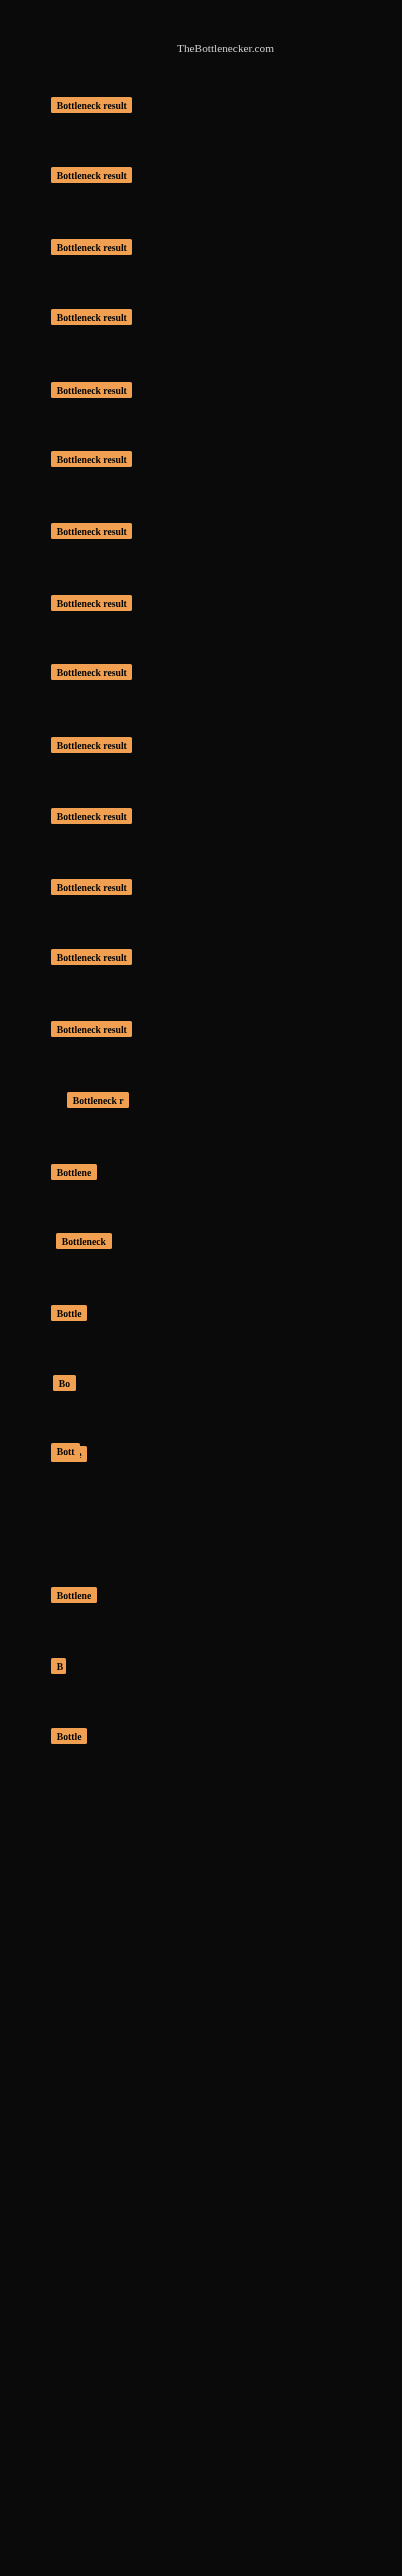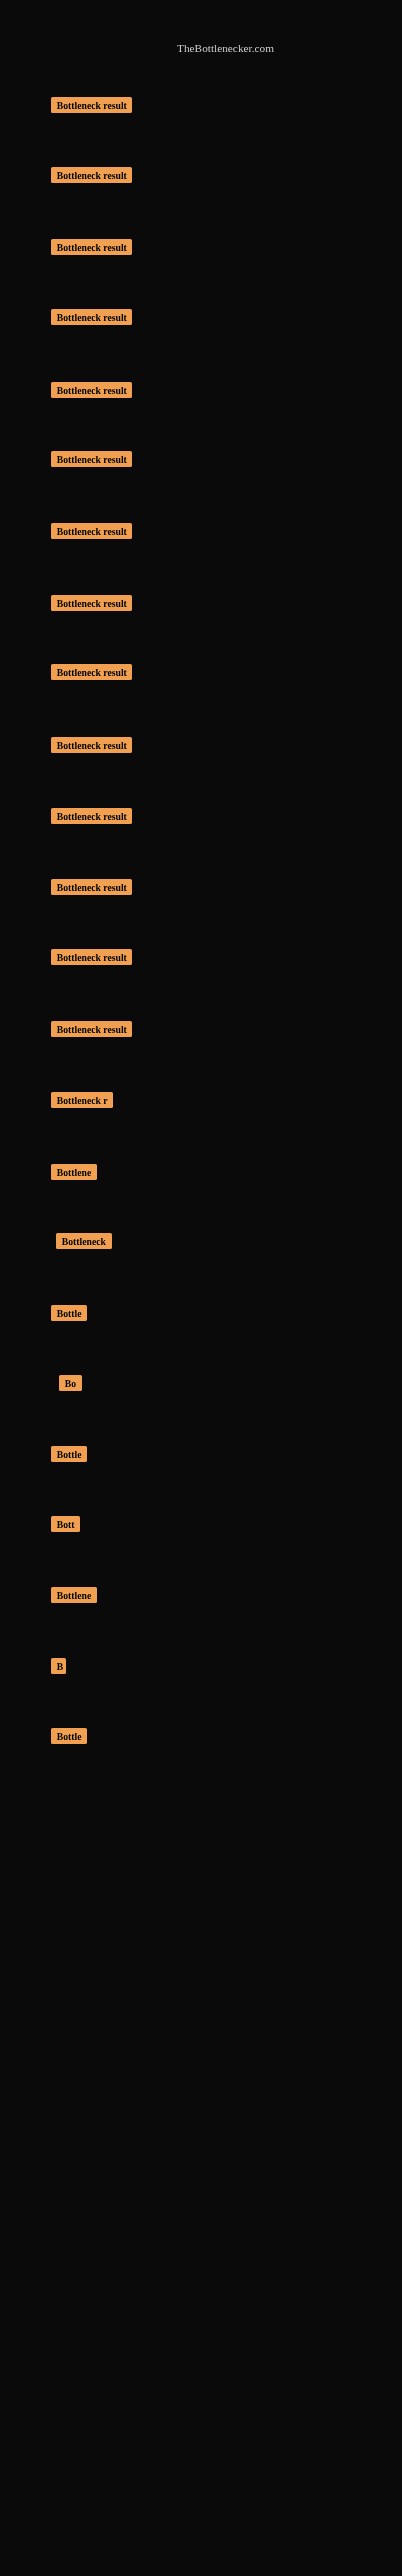--- a/index.html
+++ b/index.html
@@ -52,24 +52,24 @@
     <div style="position: absolute; top: 331px; left: 0px; padding: 3.2px;"><span class="bottleneck-badge" style="max-width: 97px;">Bottleneck result</span></div>
     <div style="position: absolute; top: 400px; left: 0px; padding: 3.2px;"><span class="bottleneck-badge" style="max-width: 97px;">Bottleneck result</span></div>
     <div style="position: absolute; top: 472px; left: 0px; padding: 3.2px;"><span class="bottleneck-badge" style="max-width: 97px;">Bottleneck result</span></div>
     <div style="position: absolute; top: 544px; left: 0px; padding: 3.2px;"><span class="bottleneck-badge" style="max-width: 97px;">Bottleneck result</span></div>
     <div style="position: absolute; top: 613px; left: 0px; padding: 3.2px;"><span class="bottleneck-badge" style="max-width: 97px;">Bottleneck result</span></div>
     <div style="position: absolute; top: 686px; left: 0px; padding: 3.2px;"><span class="bottleneck-badge" style="max-width: 97px;">Bottleneck result</span></div>
     <div style="position: absolute; top: 757px; left: 0px; padding: 3.2px;"><span class="bottleneck-badge" style="max-width: 97px;">Bottleneck result</span></div>
     <div style="position: absolute; top: 828px; left: 0px; padding: 3.2px;"><span class="bottleneck-badge" style="max-width: 89px;">Bottleneck result</span></div>
     <div style="position: absolute; top: 898px; left: 0px; padding: 3.2px;"><span class="bottleneck-badge" style="max-width: 97px;">Bottleneck result</span></div>
     <div style="position: absolute; top: 970px; left: 0px; padding: 3.2px;"><span class="bottleneck-badge" style="max-width: 89px;">Bottleneck result</span></div>
-    <div style="position: absolute; top: 1041px; left: 0px; padding: 3.2px;"><span class="bottleneck-badge" style="max-width: 68px;">Bottleneck r</span></div>
+    <div style="position: absolute; top: 1041px; left: 16px; padding: 3.2px;"><span class="bottleneck-badge" style="max-width: 68px;">Bottleneck r</span></div>
     <div style="position: absolute; top: 1113px; left: 0px; padding: 3.2px;"><span class="bottleneck-badge" style="max-width: 55px;">Bottlene</span></div>
     <div style="position: absolute; top: 1182px; left: 5px; padding: 3.2px;"><span class="bottleneck-badge" style="max-width: 60px;">Bottleneck</span></div>
     <div style="position: absolute; top: 1254px; left: 0px; padding: 3.2px;"><span class="bottleneck-badge" style="max-width: 42px;">Bottle</span></div>
-    <div style="position: absolute; top: 1324px; left: 8px; padding: 3.2px;"><span class="bottleneck-badge" style="max-width: 22.5px;">Bo</span></div>
+    <div style="position: absolute; top: 1324px; left: 2px; padding: 3.2px;"><span class="bottleneck-badge" style="max-width: 22.5px;">Bo</span></div>
     <div style="position: absolute; top: 1395px; left: 0px; padding: 3.2px;"><span class="bottleneck-badge" style="max-width: 42px;">Bottle</span></div>
-    <div style="position: absolute; top: 1465px; left: 0px; padding: 3.2px;"><span class="bottleneck-badge" style="max-width: 31px;">Bott</span></div>
+    <div style="position: absolute; top: 1392px; left: 0px; padding: 3.2px;"><span class="bottleneck-badge" style="max-width: 31px;">Bott</span></div>
     <div style="position: absolute; top: 1536px; left: 0px; padding: 3.2px;"><span class="bottleneck-badge" style="max-width: 55px;">Bottlene</span></div>
     <div style="position: absolute; top: 1607px; left: 0px; padding: 3.2px;"><span class="bottleneck-badge" style="max-width: 14.5px;">B</span></div>
     <div style="position: absolute; top: 1677px; left: 0px; padding: 3.2px;"><span class="bottleneck-badge" style="max-width: 42px;">Bottle</span></div>
   </div>
 
 
 </body></html>

